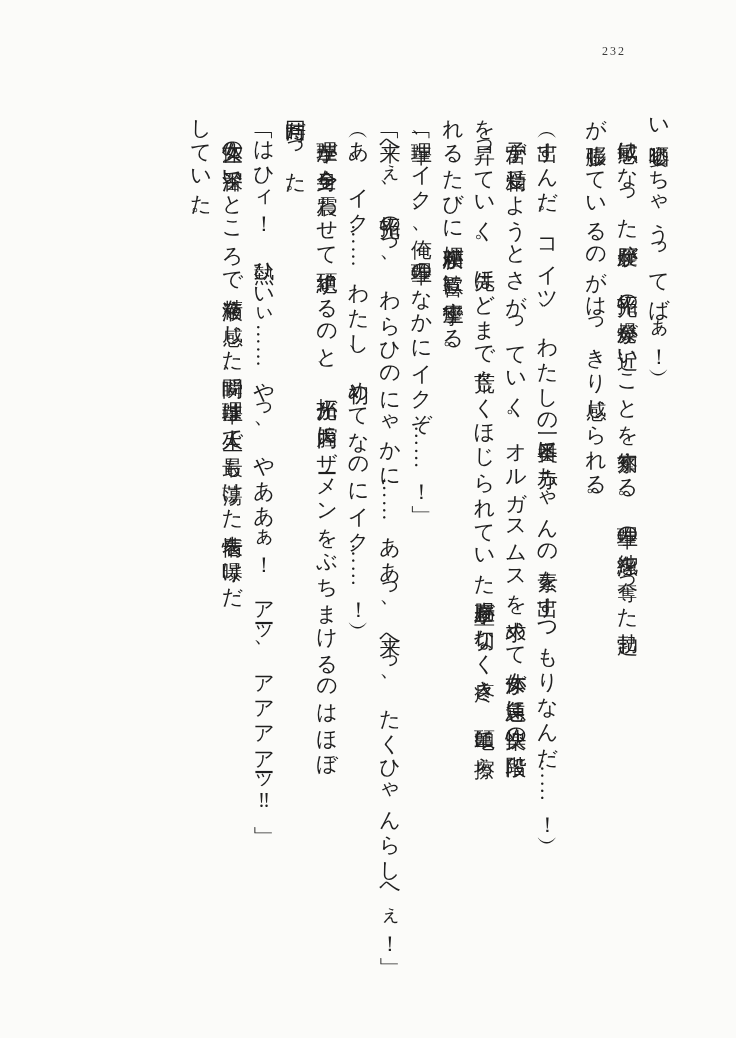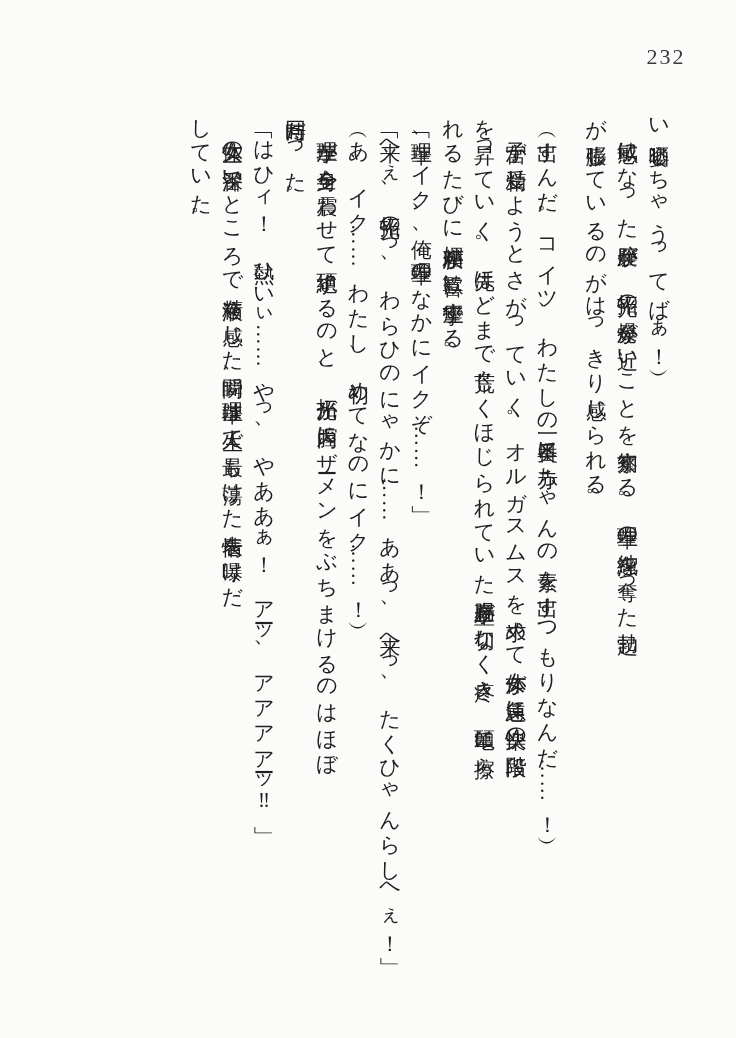--- a/index.html
+++ b/index.html
@@ -15,24 +15,24 @@
   }
   .page {
     position: absolute;
     inset: 0;
     font-family: "Liberation Serif", "DejaVu Serif", serif;
     color: #222;
   }
   .page-number {
     position: absolute;
     top: 44px;
-    left: 640px;
+    left: 588px;
     width: 52px;
     text-align: center;
-    font-size: 22px;
+    font-size: 12px;
     letter-spacing: 2px;
     color: #3a3a3a;
     font-family: Liberation Serif, serif;
   }
   .text-block {
     position: absolute;
     top: 104px;
     right: 62px;
     height: 850px;
     writing-mode: vertical-rl;

